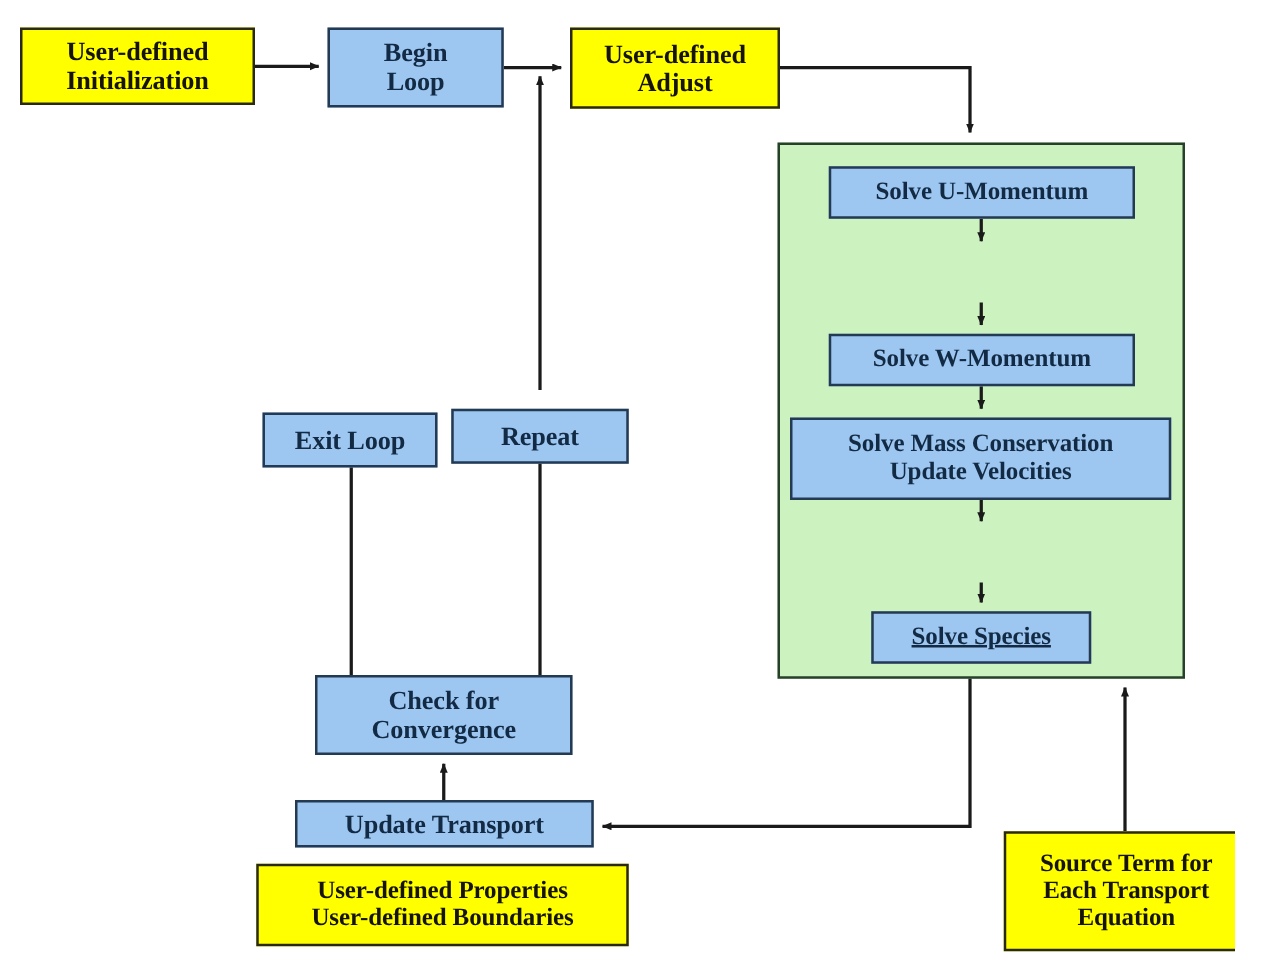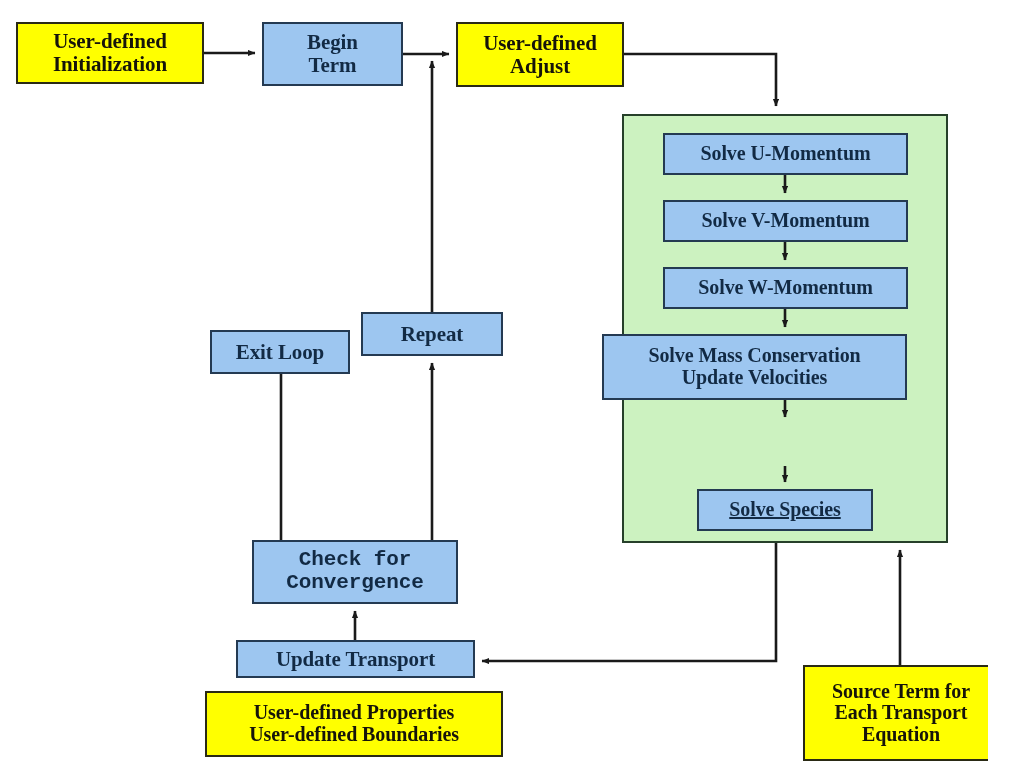--- a/index.html
+++ b/index.html
@@ -98,32 +98,31 @@
 
       <path d="M432,540 L432,363" marker-end="url(#arrow)"></path>
 
       <path d="M432,312 L432,61" marker-end="url(#arrow)"></path>
     </g>
   </svg>
 
 <div class="node yellow" style="left: 16px; top: 22px; width: 188px; height: 62px; font-size: 21px;">User-defined
 Initialization</div>
     <div class="node blue" style="left: 262px; top: 22px; width: 141px; height: 64px; font-size: 21px;">Begin
-Term</div>
+Loop</div>
     <div class="node yellow" style="left: 456px; top: 22px; width: 168px; height: 65px; font-size: 21px;">User-defined
 Adjust</div>
     <div class="node blue in-group" style="left: 663px; top: 133px; width: 245px; height: 42px; font-size: 20px;">Solve U-Momentum</div>
-    <div class="node blue in-group" style="left: 663px; top: 200px; width: 245px; height: 42px; font-size: 20px;">Solve V-Momentum</div>
     <div class="node blue in-group" style="left: 663px; top: 267px; width: 245px; height: 42px; font-size: 20px; text-align: right;">Solve W-Momentum</div>
-    <div class="node blue in-group" style="left: 602px; top: 334px; width: 305px; height: 66px; font-size: 20px;">Solve Mass Conservation
+    <div class="node blue in-group" style="left: 632px; top: 334px; width: 305px; height: 66px; font-size: 20px;">Solve Mass Conservation
 Update Velocities</div>
     <div class="node blue in-group" style="left: 697px; top: 489px; width: 176px; height: 42px; font-size: 20px; text-decoration: underline;">Solve Species</div>
     <div class="node blue" style="left: 210px; top: 330px; width: 140px; height: 44px; font-size: 21px;">Exit Loop</div>
-    <div class="node blue" style="left: 361px; top: 312px; width: 142px; height: 44px; font-size: 21px;">Repeat</div>
-    <div class="node blue" style="left: 252px; top: 540px; width: 206px; height: 64px; font-size: 21px; font-family: Liberation Mono, monospace;">Check for
+    <div class="node blue" style="left: 361px; top: 327px; width: 142px; height: 44px; font-size: 21px;">Repeat</div>
+    <div class="node blue" style="left: 252px; top: 540px; width: 206px; height: 64px; font-size: 21px;">Check for
 Convergence</div>
     <div class="node blue" style="left: 236px; top: 640px; width: 239px; height: 38px; font-size: 21px;">Update Transport</div>
     <div class="node yellow" style="left: 205px; top: 691px; width: 298px; height: 66px; font-size: 20px;">User-defined Properties
 User-defined Boundaries</div>
     <div class="node yellow" style="left: 803px; top: 665px; width: 196px; height: 96px; font-size: 20px;">Source Term for
 Each Transport
 Equation</div>
   </div>
 
 </body></html>

